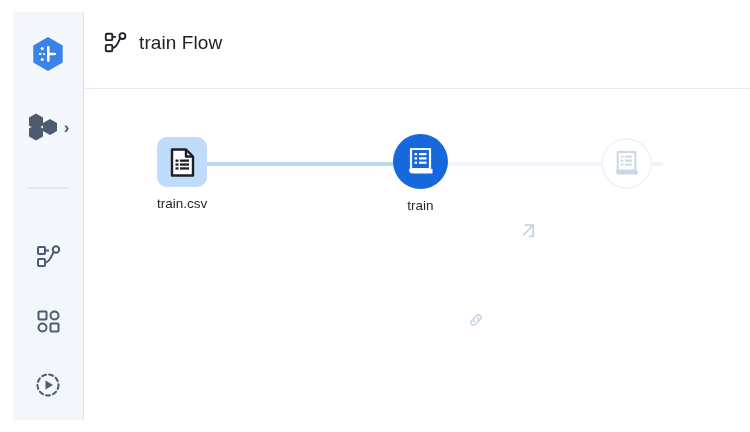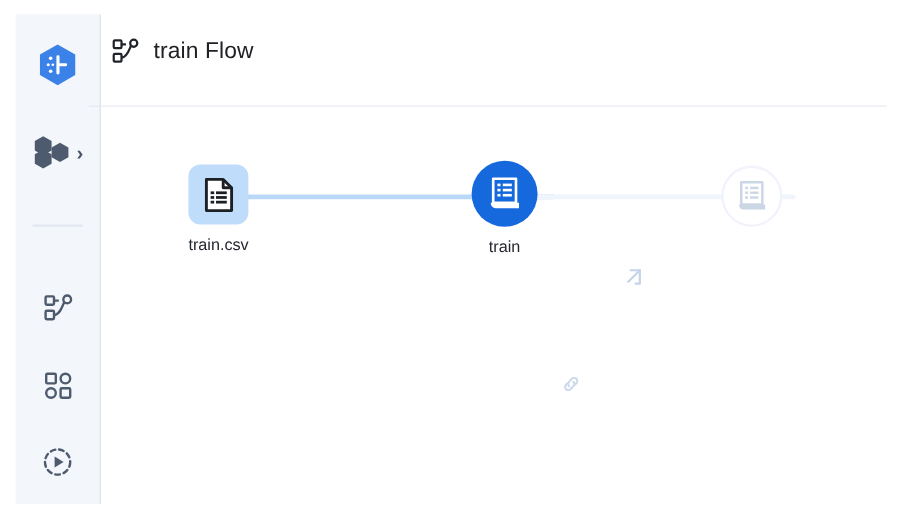--- a/index.html
+++ b/index.html
@@ -87,21 +87,21 @@
     justify-content: center;
     cursor: pointer;
   }
   .nav-icon.n1 { top: 222px; }
   .nav-icon.n2 { top: 287px; }
   .nav-icon.n3 { top: 351px; }
 
   
   .header {
     position: absolute;
-    left: 74px;
+    left: 85px;
     top: 0;
     width: 574px;
     height: 88px;
   }
   .header-inner {
     position: absolute;
     left: 18px;
     top: 30px;
     display: flex;
     align-items: center;

